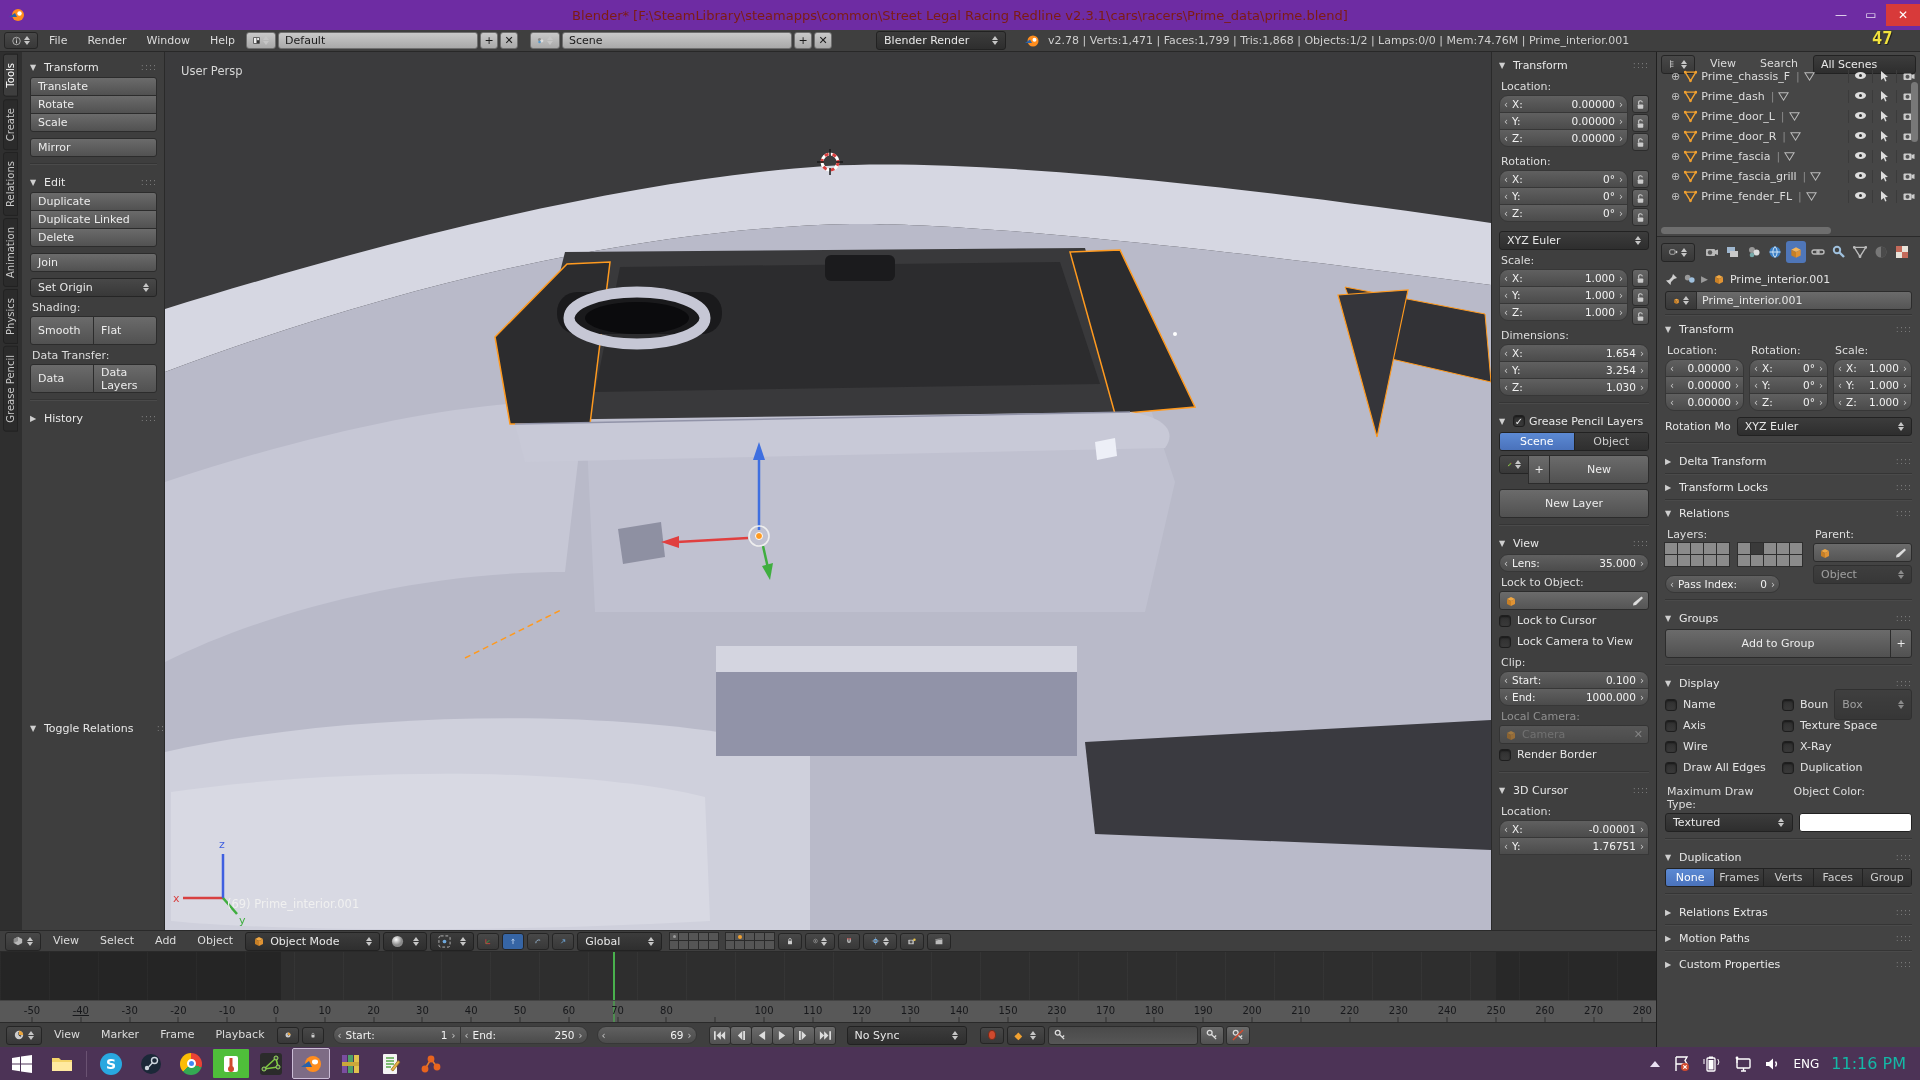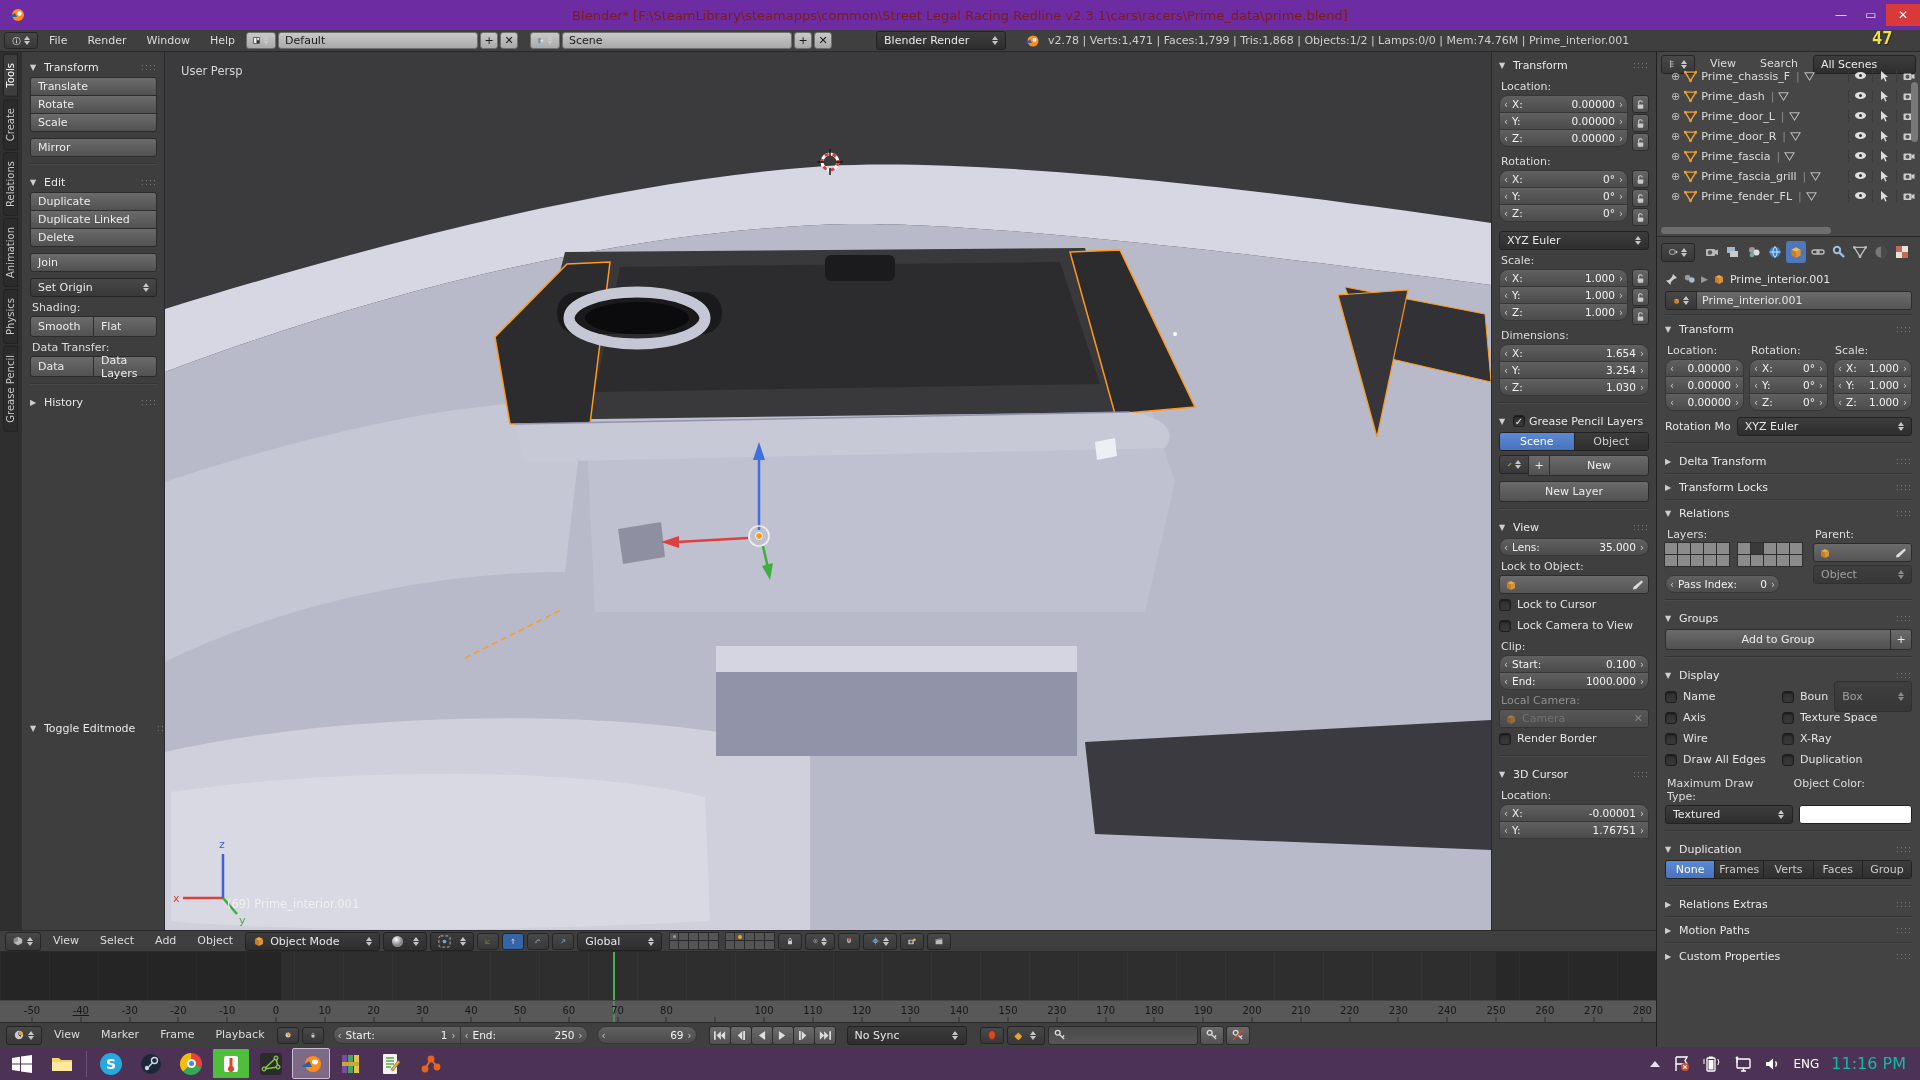--- a/index.html
+++ b/index.html
@@ -1,19 +1,19 @@
 <!DOCTYPE html>
 <html><head>
 <meta charset="utf-8">
 <style>
 *{box-sizing:border-box;margin:0;padding:0;font-family:"DejaVu Sans",sans-serif}
 html,body{width:1920px;height:1080px;overflow:hidden;background:#000;font-size:11px;color:#e4e4e4}
 .abs{position:absolute}
 
-.b{background:linear-gradient(#6b6b6b,#515151);border:1px solid #2c2c2c;border-radius:3px;color:#ececec;display:flex;align-items:center;padding:0 7px;height:21px;font-size:11px}
+.b{background:linear-gradient(#6b6b6b,#515151);border:1px solid #2c2c2c;border-radius:3px;color:#ececec;display:flex;align-items:center;padding:0 7px;height:29px;font-size:11px}
 .bd{background:linear-gradient(#484848,#383838);border:1px solid #252525;border-radius:3px;color:#e8e8e8;display:flex;align-items:center;padding:0 7px;height:19px}
 .dd{background:linear-gradient(#3c3c3c,#2e2e2e);border:1px solid #222;border-radius:3px;color:#e8e8e8;display:flex;align-items:center;padding:8px 7px;height:19px}
 .nf{background:linear-gradient(#606060,#4b4b4b);border:1px solid #373737;border-radius:9px;color:#f2f2f2;display:flex;align-items:center;height:18px;padding:0 12px;font-size:10.5px;position:relative}
 .nf::before{content:"‹";position:absolute;left:4px;color:#c9c9c9;font-size:10px}
 .nf::after{content:"›";position:absolute;right:4px;color:#c9c9c9;font-size:10px}
 .nf .al{margin-right:auto}.nf .v{margin-left:auto}
 .nf.top{border-radius:9px 9px 0 0}.nf.mid{border-radius:0;margin-top:-1px}.nf.bot{border-radius:0 0 9px 9px;margin-top:-1px}
 .ud{width:7px;display:inline-flex;flex-direction:column;align-items:center;gap:1px;margin-left:auto;flex:none}
 .ud::before{content:"";border-left:3px solid transparent;border-right:3px solid transparent;border-bottom:4px solid #c6c6c6}
 .ud::after{content:"";border-left:3px solid transparent;border-right:3px solid transparent;border-top:4px solid #c6c6c6}
@@ -239,21 +239,21 @@
         </div>
     </div>
     <div class="sep"></div>
     <div class="ph">
         <span class="tri">▶</span>
         <span>History</span>
         <span class="grip"></span>
       </div>
     <div class="ph abs" style="top:665px;left:8px;width:143px">
         <span class="tri">▼</span>
-        <span>Toggle Editmode</span>
+        <span>Toggle Relations</span>
         <span class="grip"></span>
       </div>
   </div>
 </div>
 
 <div id="viewport" class="abs">
   <svg width="1326" height="878" viewBox="0 0 1326 878" preserveAspectRatio="none">
     <rect x="0" y="0" width="1326" height="878" fill="#3b3b3d"></rect>
 
     <path d="M0,257 C200,195 450,128 661,114 C800,106 1050,130 1326,171 L1326,233 C1050,196 800,170 686,172 C480,176 240,230 0,320 Z" fill="#d6d7e2"></path>

